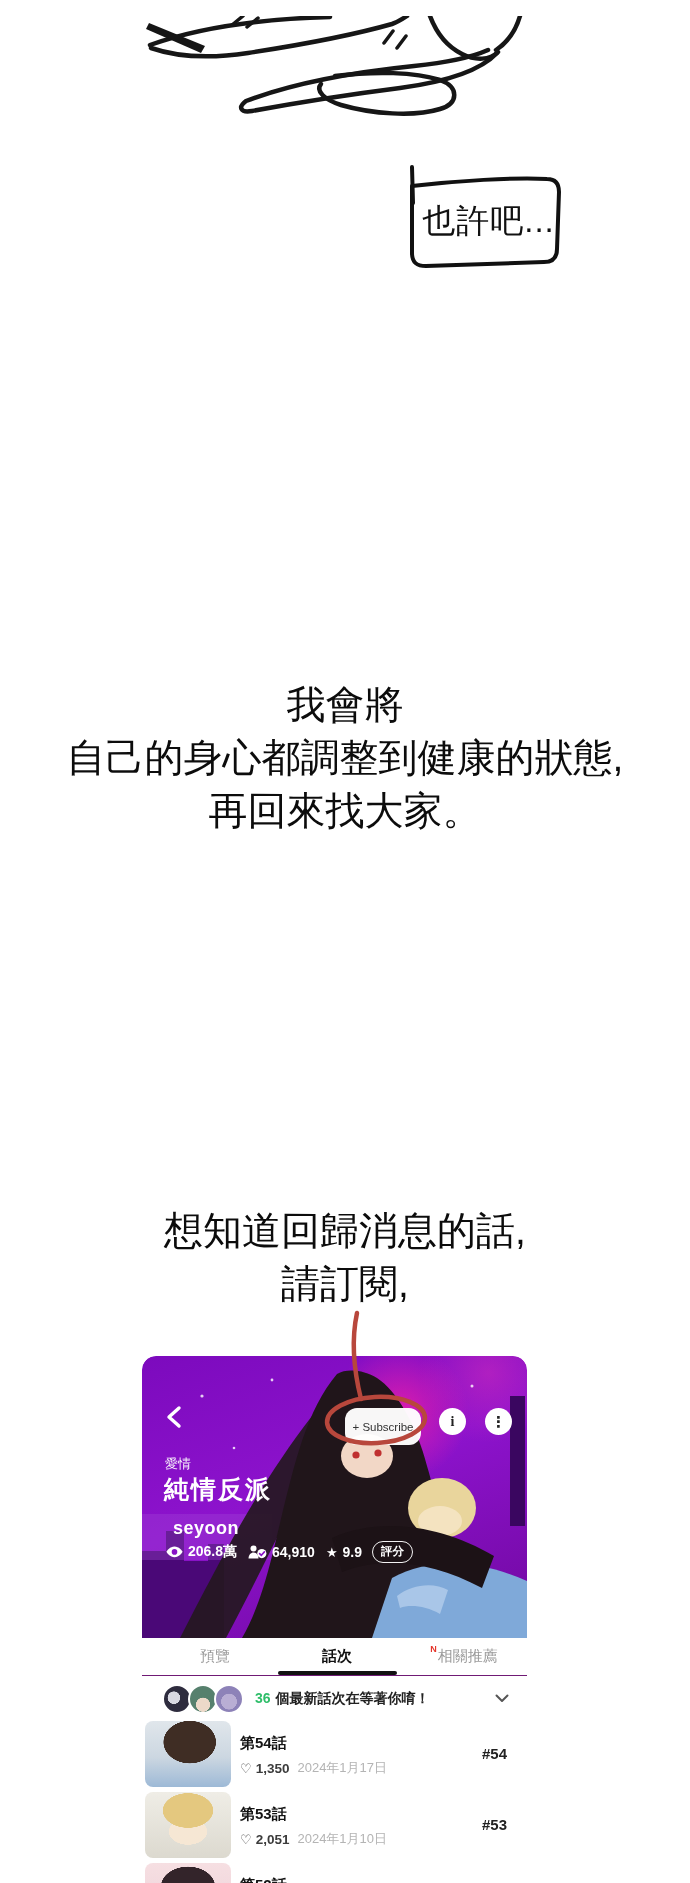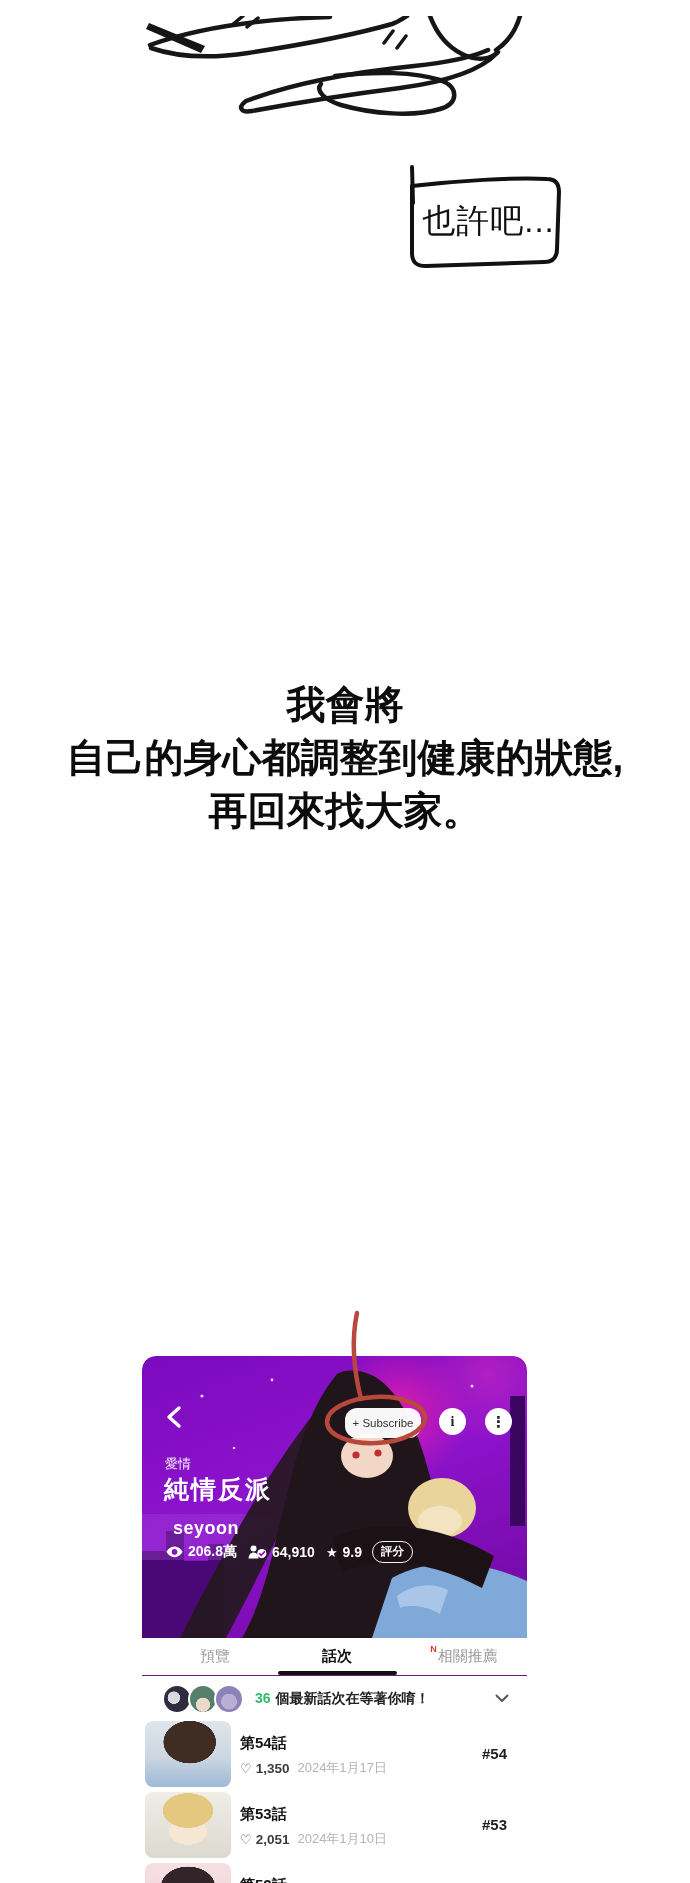--- a/index.html
+++ b/index.html
@@ -15,21 +15,21 @@
   
   .bubble { position:absolute; left:395px; top:145px; width:185px; height:115px; }
   .bubble svg { position:absolute; left:0; top:0; }
   .bubble-text {
     position:absolute; left:16px; top:38px; width:155px;
     text-align:center; font-size:33px; font-weight:500; color:#111;
     letter-spacing:1px; white-space:nowrap;
   }
   
   .msg { position:absolute; left:0; width:690px; text-align:center;
-         font-size:39px; line-height:53px; font-weight:700; color:#0c0c0c; }
+         font-size:39px; line-height:53px; font-weight:400; color:#0c0c0c; }
   .msg1 { top:662px; }
   .msg2 { top:1188px; }
   
   .annotation { position:absolute; left:0; top:1280px; z-index:6; pointer-events:none; }
   
   .app-card {
     position:absolute; left:142px; top:1340px; width:385px; height:543px;
     background:#fff; overflow:hidden; border-radius:14px 14px 0 0;
   }
   
@@ -37,21 +37,21 @@
     position:relative; width:385px; height:282px; overflow:hidden;
     border-radius:14px 14px 0 0;
     background:
       radial-gradient(circle at 67% 20%, rgba(234,30,168,0.85) 0%, rgba(234,30,168,0) 20%),
       radial-gradient(circle at 90% 6%, rgba(215,45,185,0.5) 0%, rgba(215,45,185,0) 16%),
       linear-gradient(160deg,#7c0abd 0%, #8d13cd 45%, #70089f 100%);
   }
   .cover-art { position:absolute; left:0; top:0; }
   .back-btn { position:absolute; left:20px; top:48px; width:26px; height:26px; cursor:pointer; }
   .subscribe-btn {
-    position:absolute; left:203px; top:52px; width:76px; height:30px;
+    position:absolute; left:203px; top:52px; width:76px; height:37px;
     background:rgba(255,255,255,0.97); border-radius:12px; border:none;
     display:flex; align-items:center; justify-content:center;
     font-size:11.5px; color:#333; font-weight:500; cursor:pointer;
     font-family:"Liberation Sans",sans-serif;
   }
   .round-btn {
     position:absolute; top:52px; width:27px; height:27px; border-radius:50%;
     background:#fff; display:flex; align-items:center; justify-content:center;
     font-weight:700; color:#222; cursor:pointer;
   }
@@ -140,20 +140,24 @@
     </svg>
     <div class="bubble-text">也許吧...</div>
   </div>
 
   <div class="msg msg1">
     <div>我會將</div>
     <div>自己的身心都調整到健康的狀態,</div>
     <div>再回來找大家。</div>
   </div>
 
+  <div class="msg msg2">
+    <div>想知道回歸消息的話,</div>
+    <div>請訂閱,</div>
+  </div>
 
   <svg class="annotation" width="690" height="165" viewBox="0 0 690 165" fill="none">
     <path d="M357,17 C351,45 354,75 361,103" stroke="#b8473c" stroke-width="4.5" stroke-linecap="round" fill="none"></path>
     <ellipse cx="376" cy="124" rx="49" ry="23" transform="rotate(-3 376 124)" stroke="#b8473c" stroke-width="4.5" fill="none"></ellipse>
   </svg>
 
   <div class="app-card">
 
     <div class="cover">
       <svg class="cover-art" width="385" height="282" viewBox="0 0 385 282">

